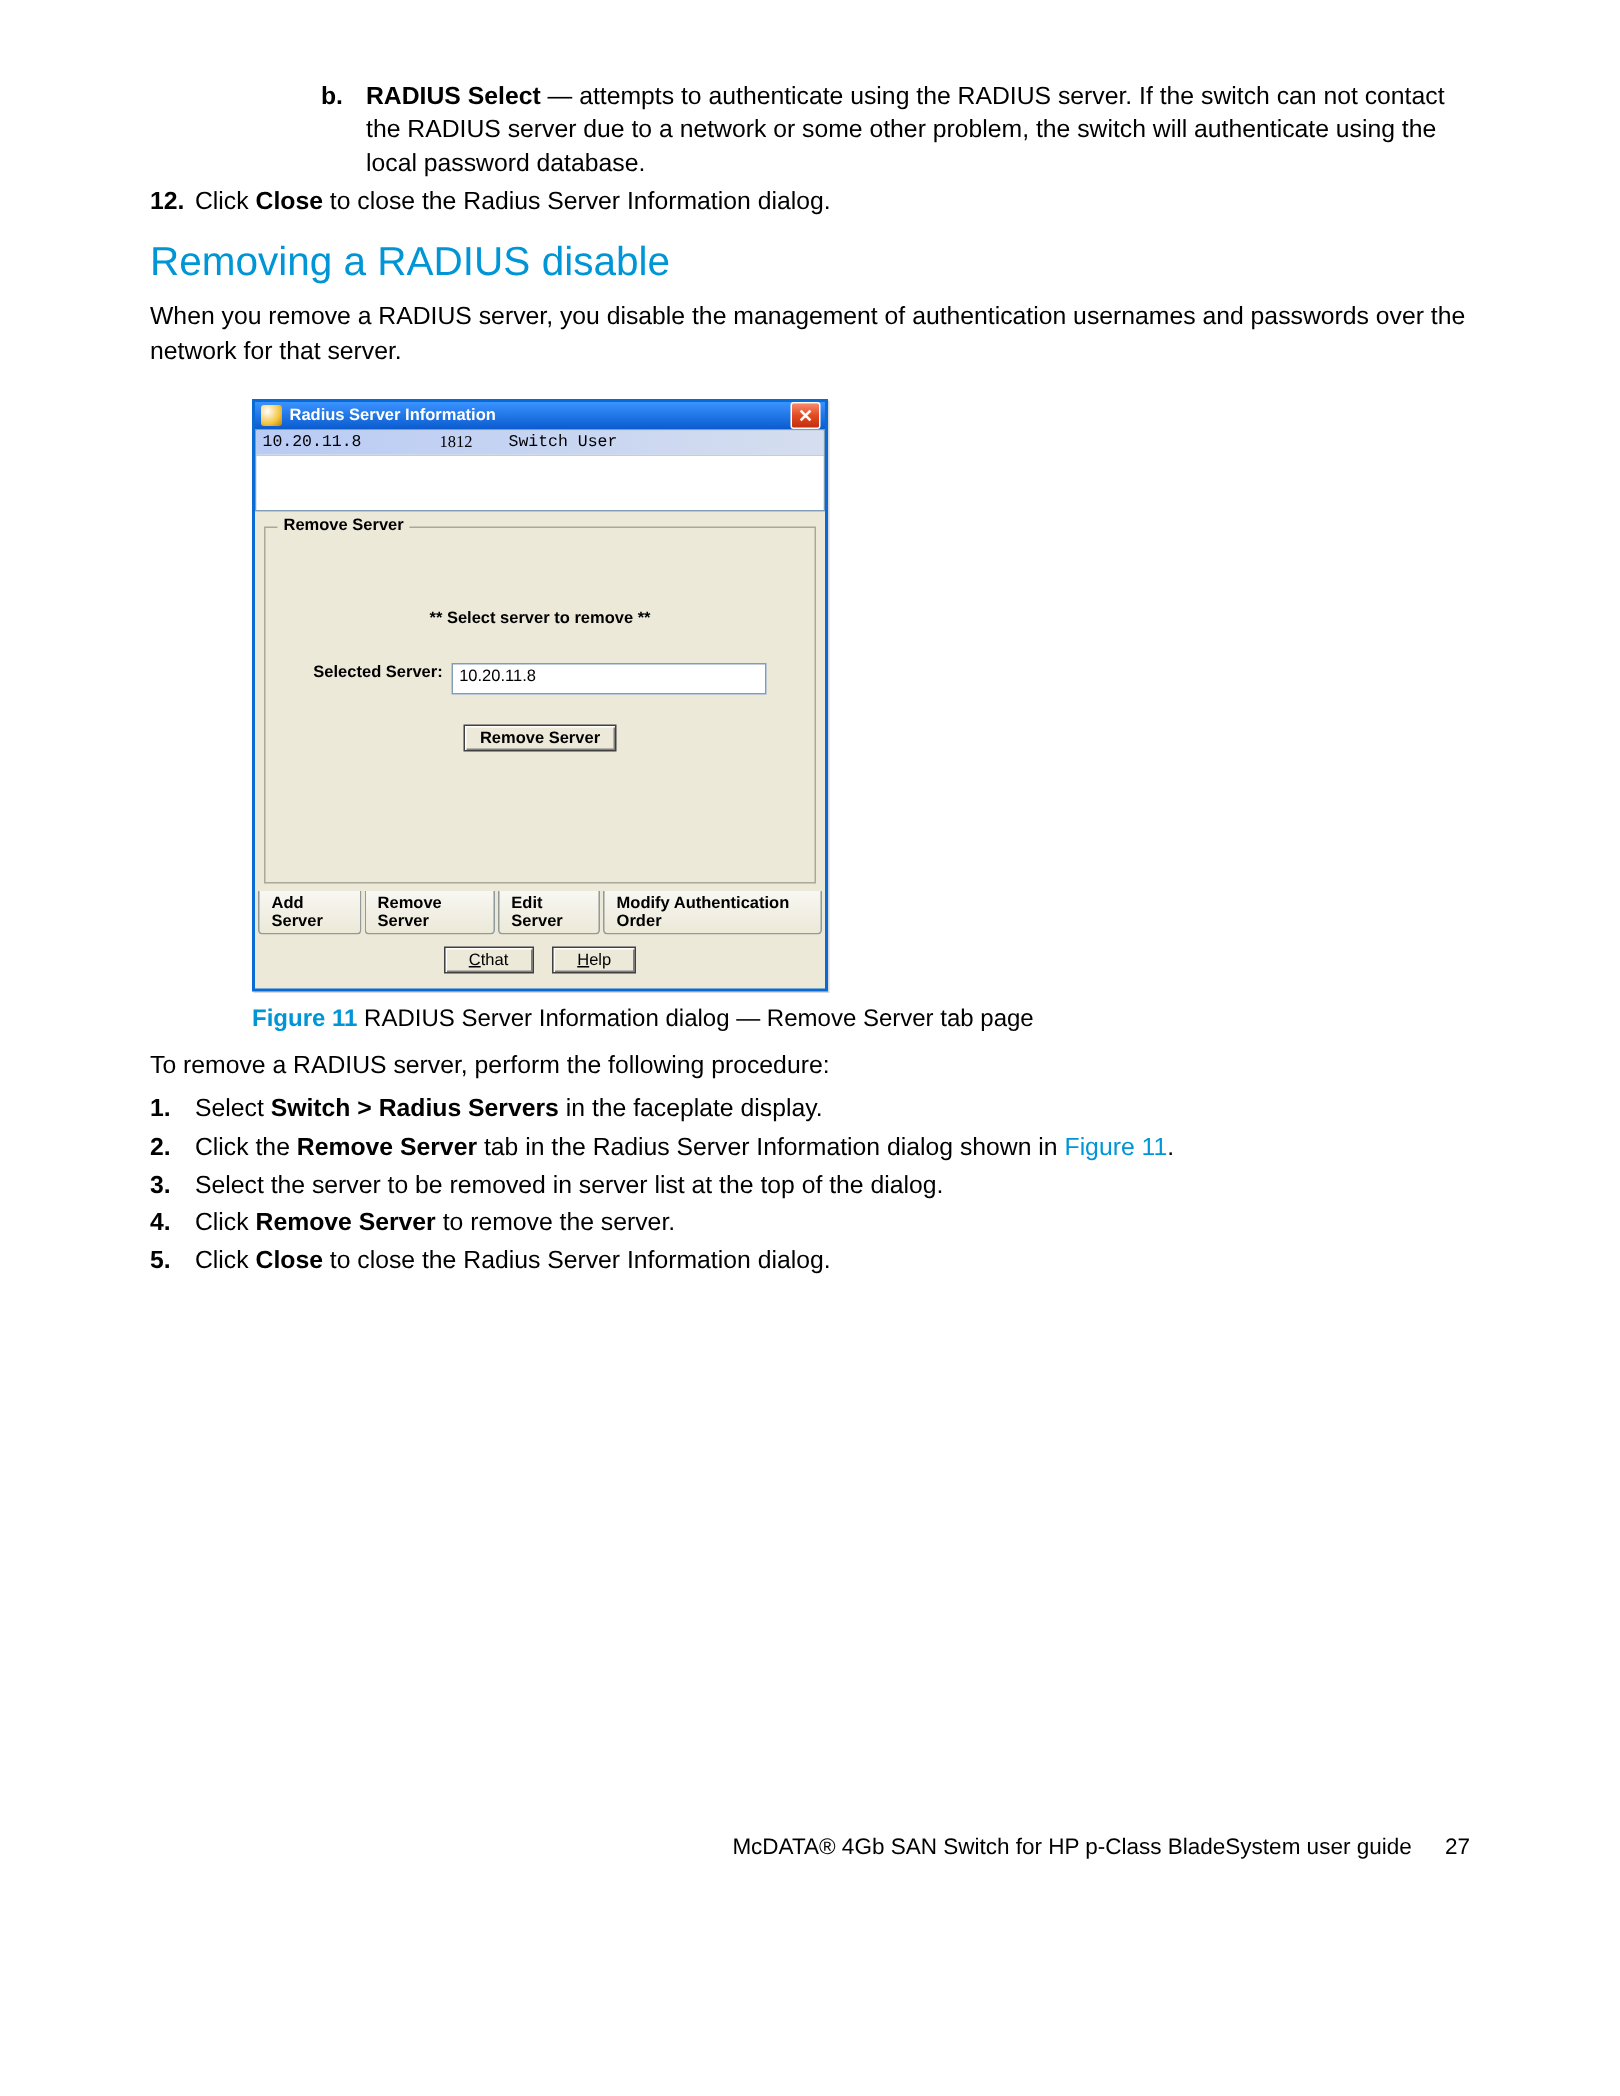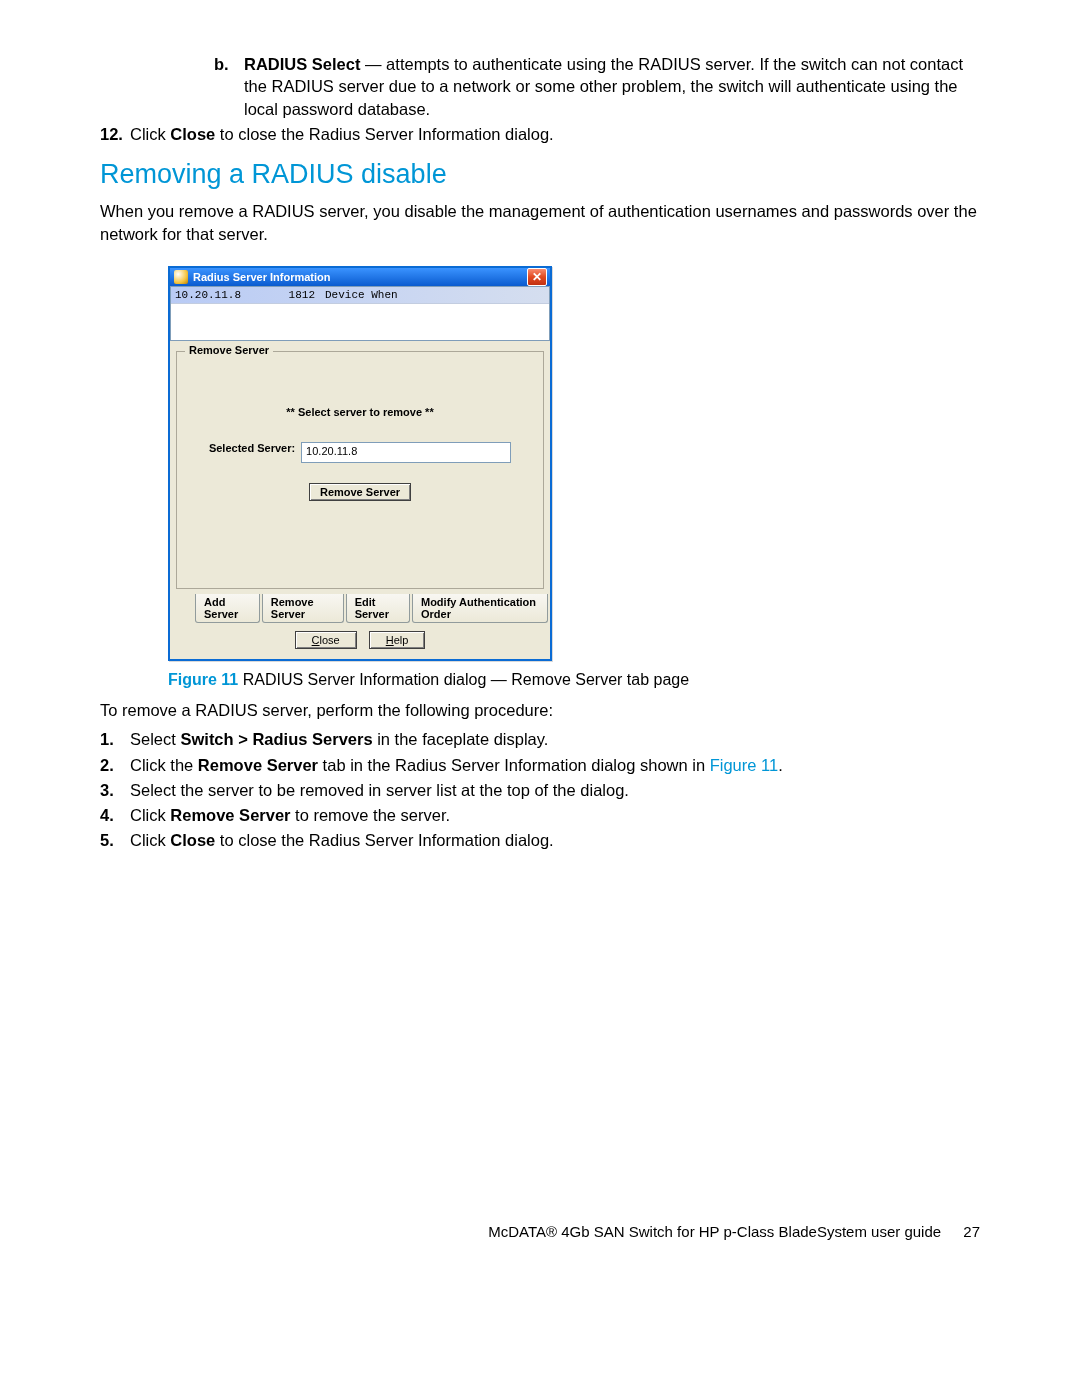--- a/index.html
+++ b/index.html
@@ -112,21 +112,21 @@
   .thead-row .col3 { width: 160px; }
   .trow {
     display: flex;
     background: linear-gradient(to right, #b9cbf5, #d5deef);
     font-family: "Courier New", monospace;
     font-size: 11px;
     padding: 2px 4px;
     border-bottom: 1px solid #c3cde0;
   }
   .trow .col1 { width: 80px; }
-  .trow .col2 { width: 60px; text-align: right; padding-right: 10px; }
+  .trow .col2 { width: 60px; text-align: right; padding-right: 24px; font-family: Liberation Serif, serif; }
   .trow .col3 { width: 160px; }
   .table-empty { height: 36px; background: #fff; }
 
   .fieldset {
     margin: 10px 6px 6px 6px;
     border: 1px solid #aca899;
     padding-top: 6px;
     position: relative;
     height: 230px;
     background: #ece9d8;
@@ -174,21 +174,20 @@
     font-size: 11px;
     font-weight: bold;
     cursor: default;
   }
   .tabs-row {
     display: flex;
     padding: 0 2px;
     gap: 2px;
     background: #ece9d8;
     margin-top: -1px;
-    margin-left: 23px;
   }
   .tab {
     border: 1px solid #919b9c;
     border-top: none;
     background: linear-gradient(to bottom, #f8f7f2, #ece9d8);
     padding: 2px 8px;
     font-size: 11px;
     font-weight: bold;
     border-radius: 0 0 3px 3px;
   }
@@ -234,21 +233,21 @@
     <div class="dialog">
       <div class="titlebar">
         <span class="icon"></span>
         <span class="title">Radius Server Information</span>
         <span class="close-btn">✕</span>
       </div>
       <div class="table-zone">
         <div class="trow">
           <span class="col1">10.20.11.8</span>
           <span class="col2">1812</span>
-          <span class="col3">Device  When</span>
+          <span class="col3">Switch  User</span>
         </div>
         <div class="table-empty"></div>
       </div>
       <div class="fieldset">
         <span class="fieldset-label">Remove Server</span>
         <div class="centered-msg">** Select server to remove **</div>
         <div class="sel-row">
           <span class="lbl">Selected Server:</span>
           <span class="field">10.20.11.8</span>
         </div>
@@ -256,21 +255,21 @@
           <span class="winbtn">Remove Server</span>
         </div>
       </div>
       <div class="tabs-row">
         <span class="tab">Add Server</span>
         <span class="tab">Remove Server</span>
         <span class="tab">Edit Server</span>
         <span class="tab">Modify Authentication Order</span>
       </div>
       <div class="bottom-btns">
-        <span class="bottom-btn"><span class="u">C</span><span>lose</span></span>
+        <span class="bottom-btn"><span class="u">C</span><span>that</span></span>
         <span class="bottom-btn"><span class="u">H</span><span>elp</span></span>
       </div>
     </div>
   </div>
 
   <div class="fig-caption">
     <span class="fig-label">Figure 11</span><span>  RADIUS Server Information dialog — Remove Server tab page</span>
   </div>
 
   <div class="para indent1">To remove a RADIUS server, perform the following procedure:</div>

